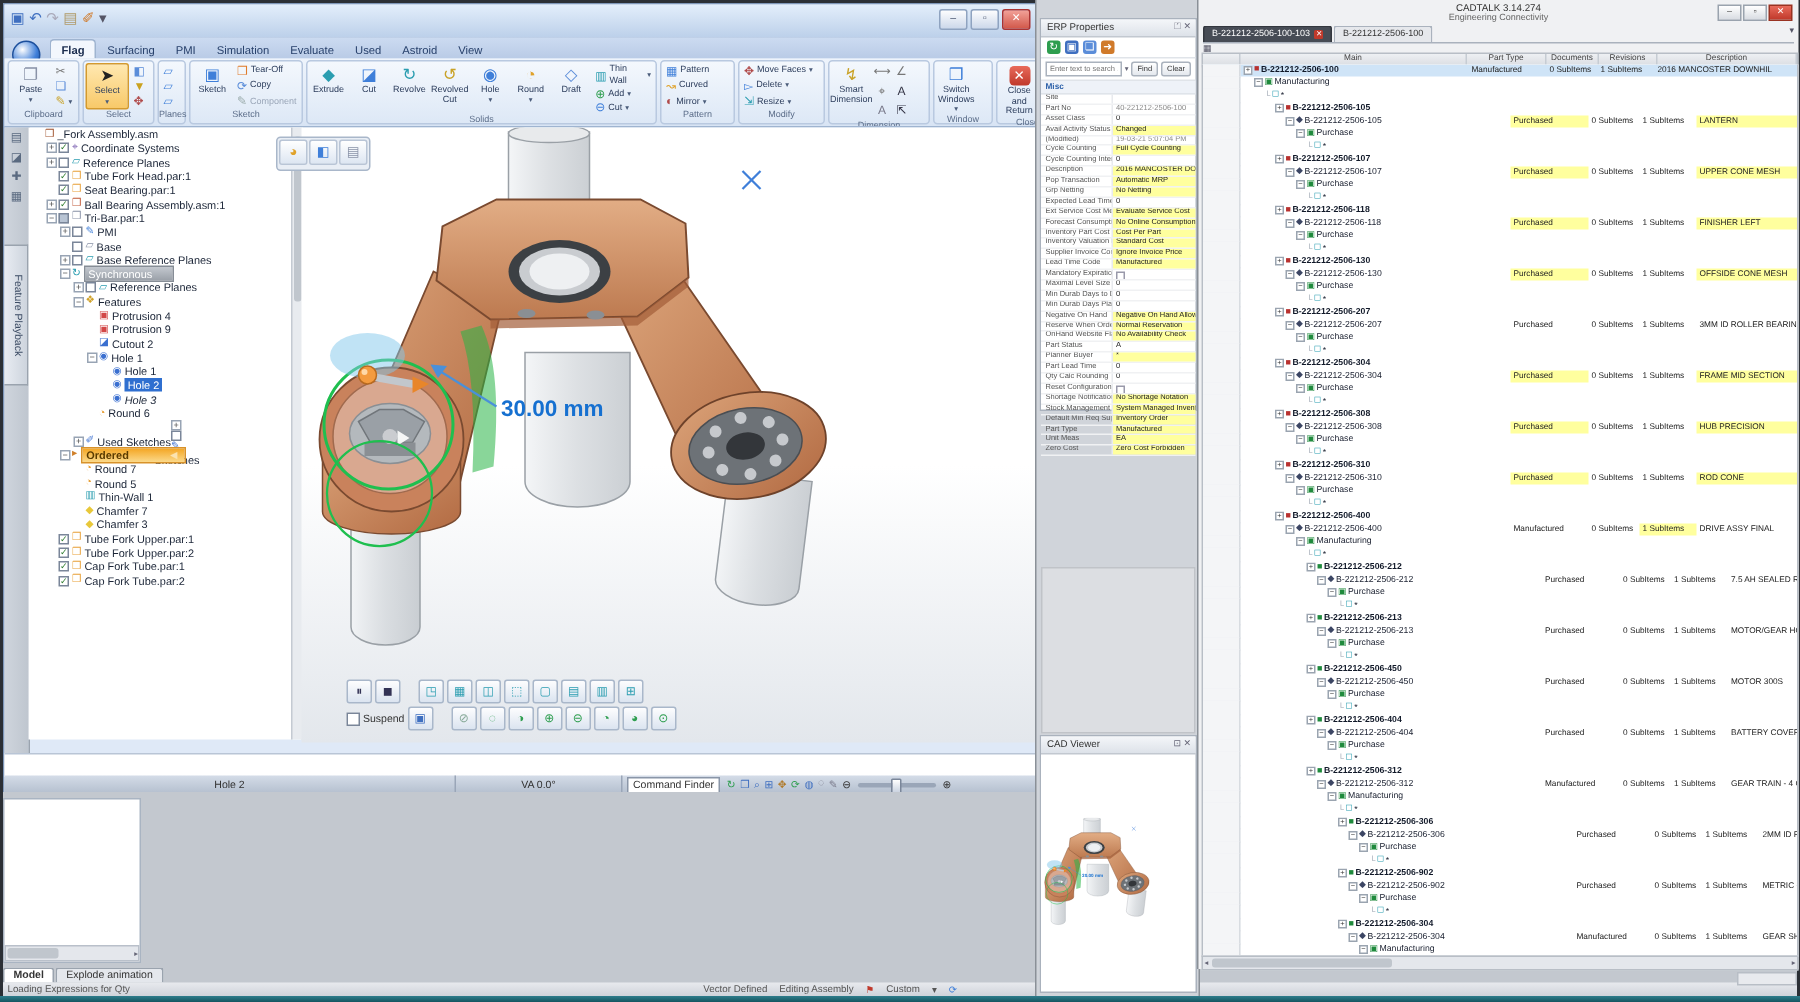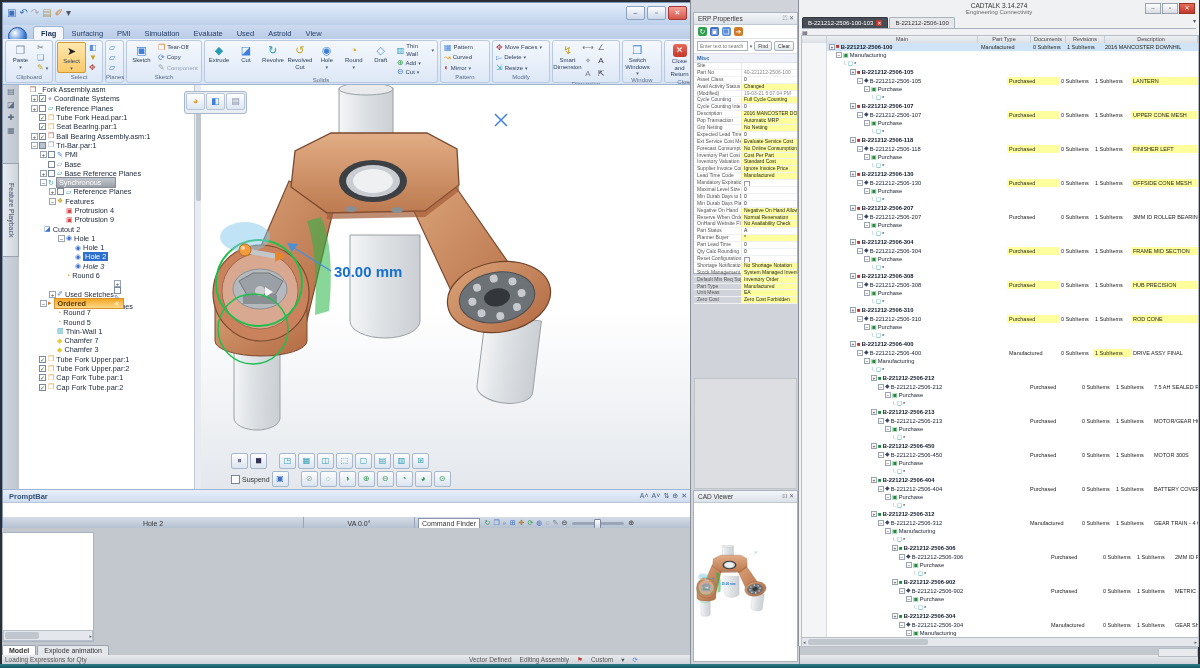--- a/index.html
+++ b/index.html
@@ -483,21 +483,21 @@
         <div class="trow" style="padding-left: 39px;">
           <span style="width: 8px;"></span>
           <span class="tic" style="color: rgb(210, 71, 71);">▣</span>
           <span class="tl">Protrusion 4</span>
         </div>
         <div class="trow" style="padding-left: 39px;">
           <span style="width: 8px;"></span>
           <span class="tic" style="color: rgb(210, 71, 71);">▣</span>
           <span class="tl">Protrusion 9</span>
         </div>
-        <div class="trow" style="padding-left: 17px;">
+        <div class="trow" style="padding-left: 39px;">
           <span style="width: 8px;"></span>
           <span class="tic" style="color: rgb(58, 111, 208);">◪</span>
           <span class="tl">Cutout 2</span>
         </div>
         <div class="trow" style="padding-left: 39px;">
           <span class="xp">−</span>
           <span class="tic" style="color: rgb(58, 111, 208);">◉</span>
           <span class="tl">Hole 1</span>
         </div>
         <div class="trow" style="padding-left: 48px;">
@@ -697,30 +697,20 @@
           <div class="pbtn"><span class="ic" style="color: rgb(46, 158, 79);">◌</span></div>
           <div class="pbtn"><span class="ic" style="color: rgb(46, 158, 79);">◑</span></div>
           <div class="pbtn"><span class="ic" style="color: rgb(46, 158, 79);">⊕</span></div>
           <div class="pbtn"><span class="ic" style="color: rgb(46, 158, 79);">⊖</span></div>
           <div class="pbtn"><span class="ic" style="color: rgb(46, 158, 79);">◔</span></div>
           <div class="pbtn"><span class="ic" style="color: rgb(46, 158, 79);">◕</span></div>
           <div class="pbtn"><span class="ic" style="color: rgb(46, 158, 79);">⊙</span></div>
         </div>
       </div>
 
-    <div id="promptbar-h" class="abs">
-      <div class="pt">PromptBar</div>
-      <div class="pic">
-        <span>A˄</span>
-        <span>A˅</span>
-        <span>⇅</span>
-        <span>⊕</span>
-        <span>✕</span>
-      </div>
-    </div>
     <div id="promptbar-b" class="abs"></div>
 
     <div id="se-status" class="abs">
       <div class="seg" style="width:300px;">Hole 2</div>
       <div class="seg" style="width:110px;">VA 0.0°</div>
       <div id="cmdfind">Command Finder</div>
       <div id="status-icons" style="display:flex;">
           <span class="sic" style="color: rgb(46, 158, 79);">↻</span>
           <span class="sic" style="color: rgb(63, 111, 192);">❒</span>
           <span class="sic" style="color: rgb(63, 111, 192);">⌕</span>

